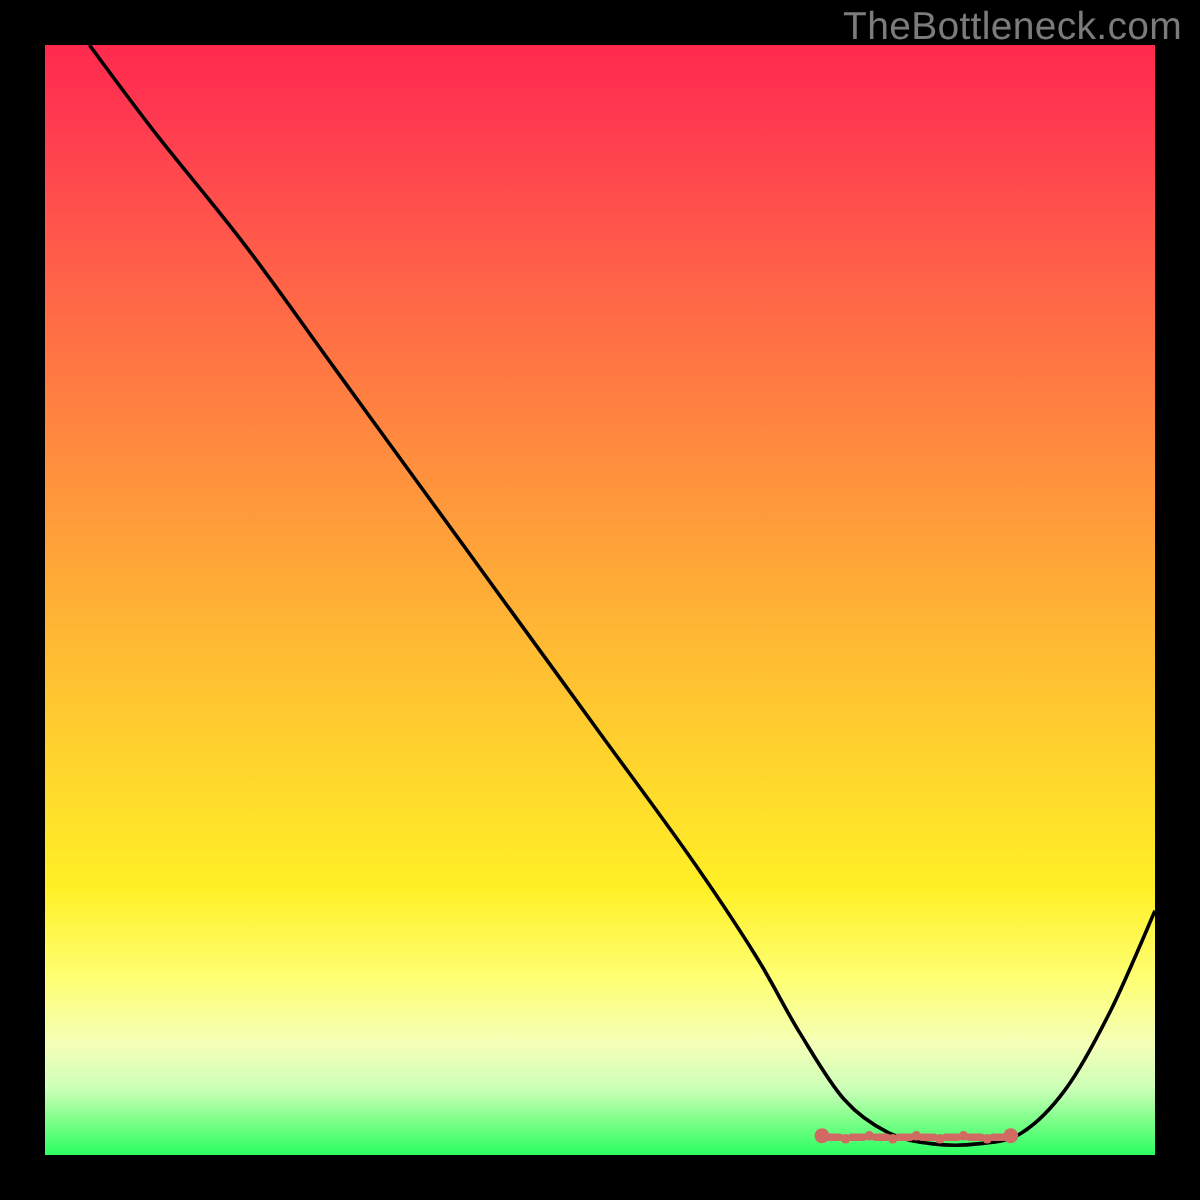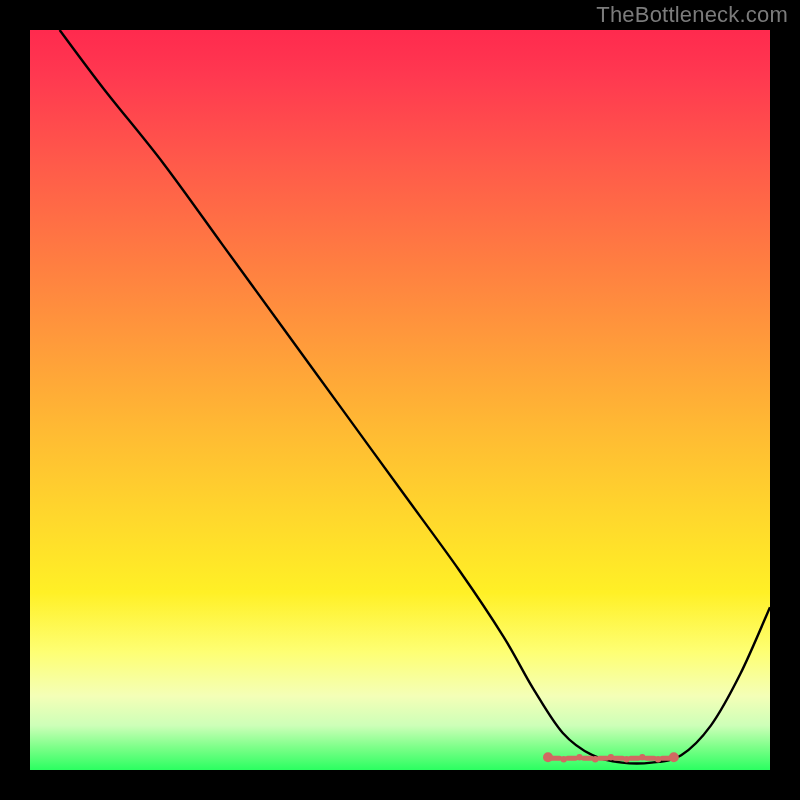--- a/index.html
+++ b/index.html
@@ -14,21 +14,21 @@
   .frame {
     position: absolute;
     inset: 0;
     background: #000;
   }
   .watermark {
     position: absolute;
     top: 2px;
     right: 12px;
     color: #7b7b7b;
-    font-size: 22px;
+    font-size: 26px;
     font-weight: 500;
     letter-spacing: 0.2px;
     z-index: 5;
   }
   .plot {
     position: absolute;
     left: 30px;
     top: 30px;
     width: 740px;
     height: 740px;

